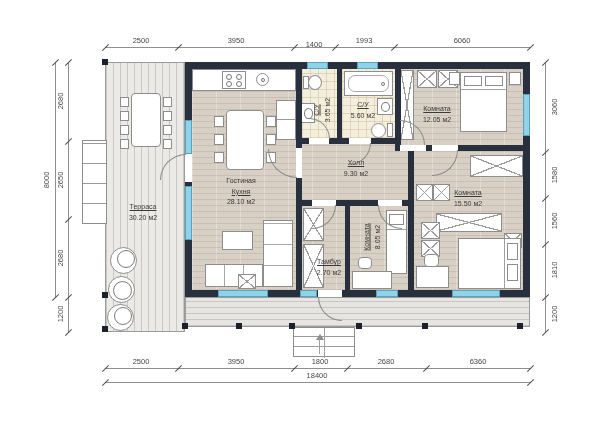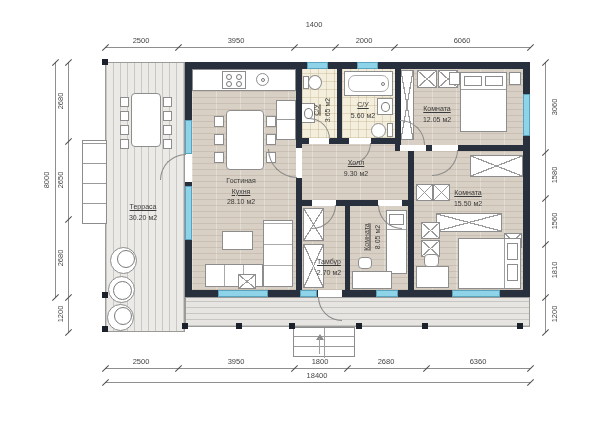--- a/index.html
+++ b/index.html
@@ -249,22 +249,22 @@
 
 <div class="a dl" style="left:105px;top:47px;width:425px;height:1px"></div>
 <span class="tk" style="left:101px;top:47px"></span>
 <span class="tk" style="left:174px;top:47px"></span>
 <span class="tk" style="left:290px;top:47px"></span>
 <span class="tk" style="left:331px;top:47px"></span>
 <span class="tk" style="left:390px;top:47px"></span>
 <span class="tk" style="left:526px;top:47px"></span>
 <span class="dt" style="left:141px;top:36px">2500</span>
 <span class="dt" style="left:236px;top:36px">3950</span>
-<span class="dt" style="left:314px;top:20px">1400</span>
-<span class="dt" style="left:364px;top:36px">2000</span>
+<span class="dt" style="left:314px;top:40px">1400</span>
+<span class="dt" style="left:364px;top:36px">1993</span>
 <span class="dt" style="left:462px;top:36px">6060</span>
 
 <div class="a dl" style="left:105px;top:368px;width:425px;height:1px"></div>
 <span class="tk" style="left:101px;top:368px"></span>
 <span class="tk" style="left:174px;top:368px"></span>
 <span class="tk" style="left:290px;top:368px"></span>
 <span class="tk" style="left:343px;top:368px"></span>
 <span class="tk" style="left:422px;top:368px"></span>
 <span class="tk" style="left:526px;top:368px"></span>
 <span class="dt" style="left:141px;top:357px">2500</span>

